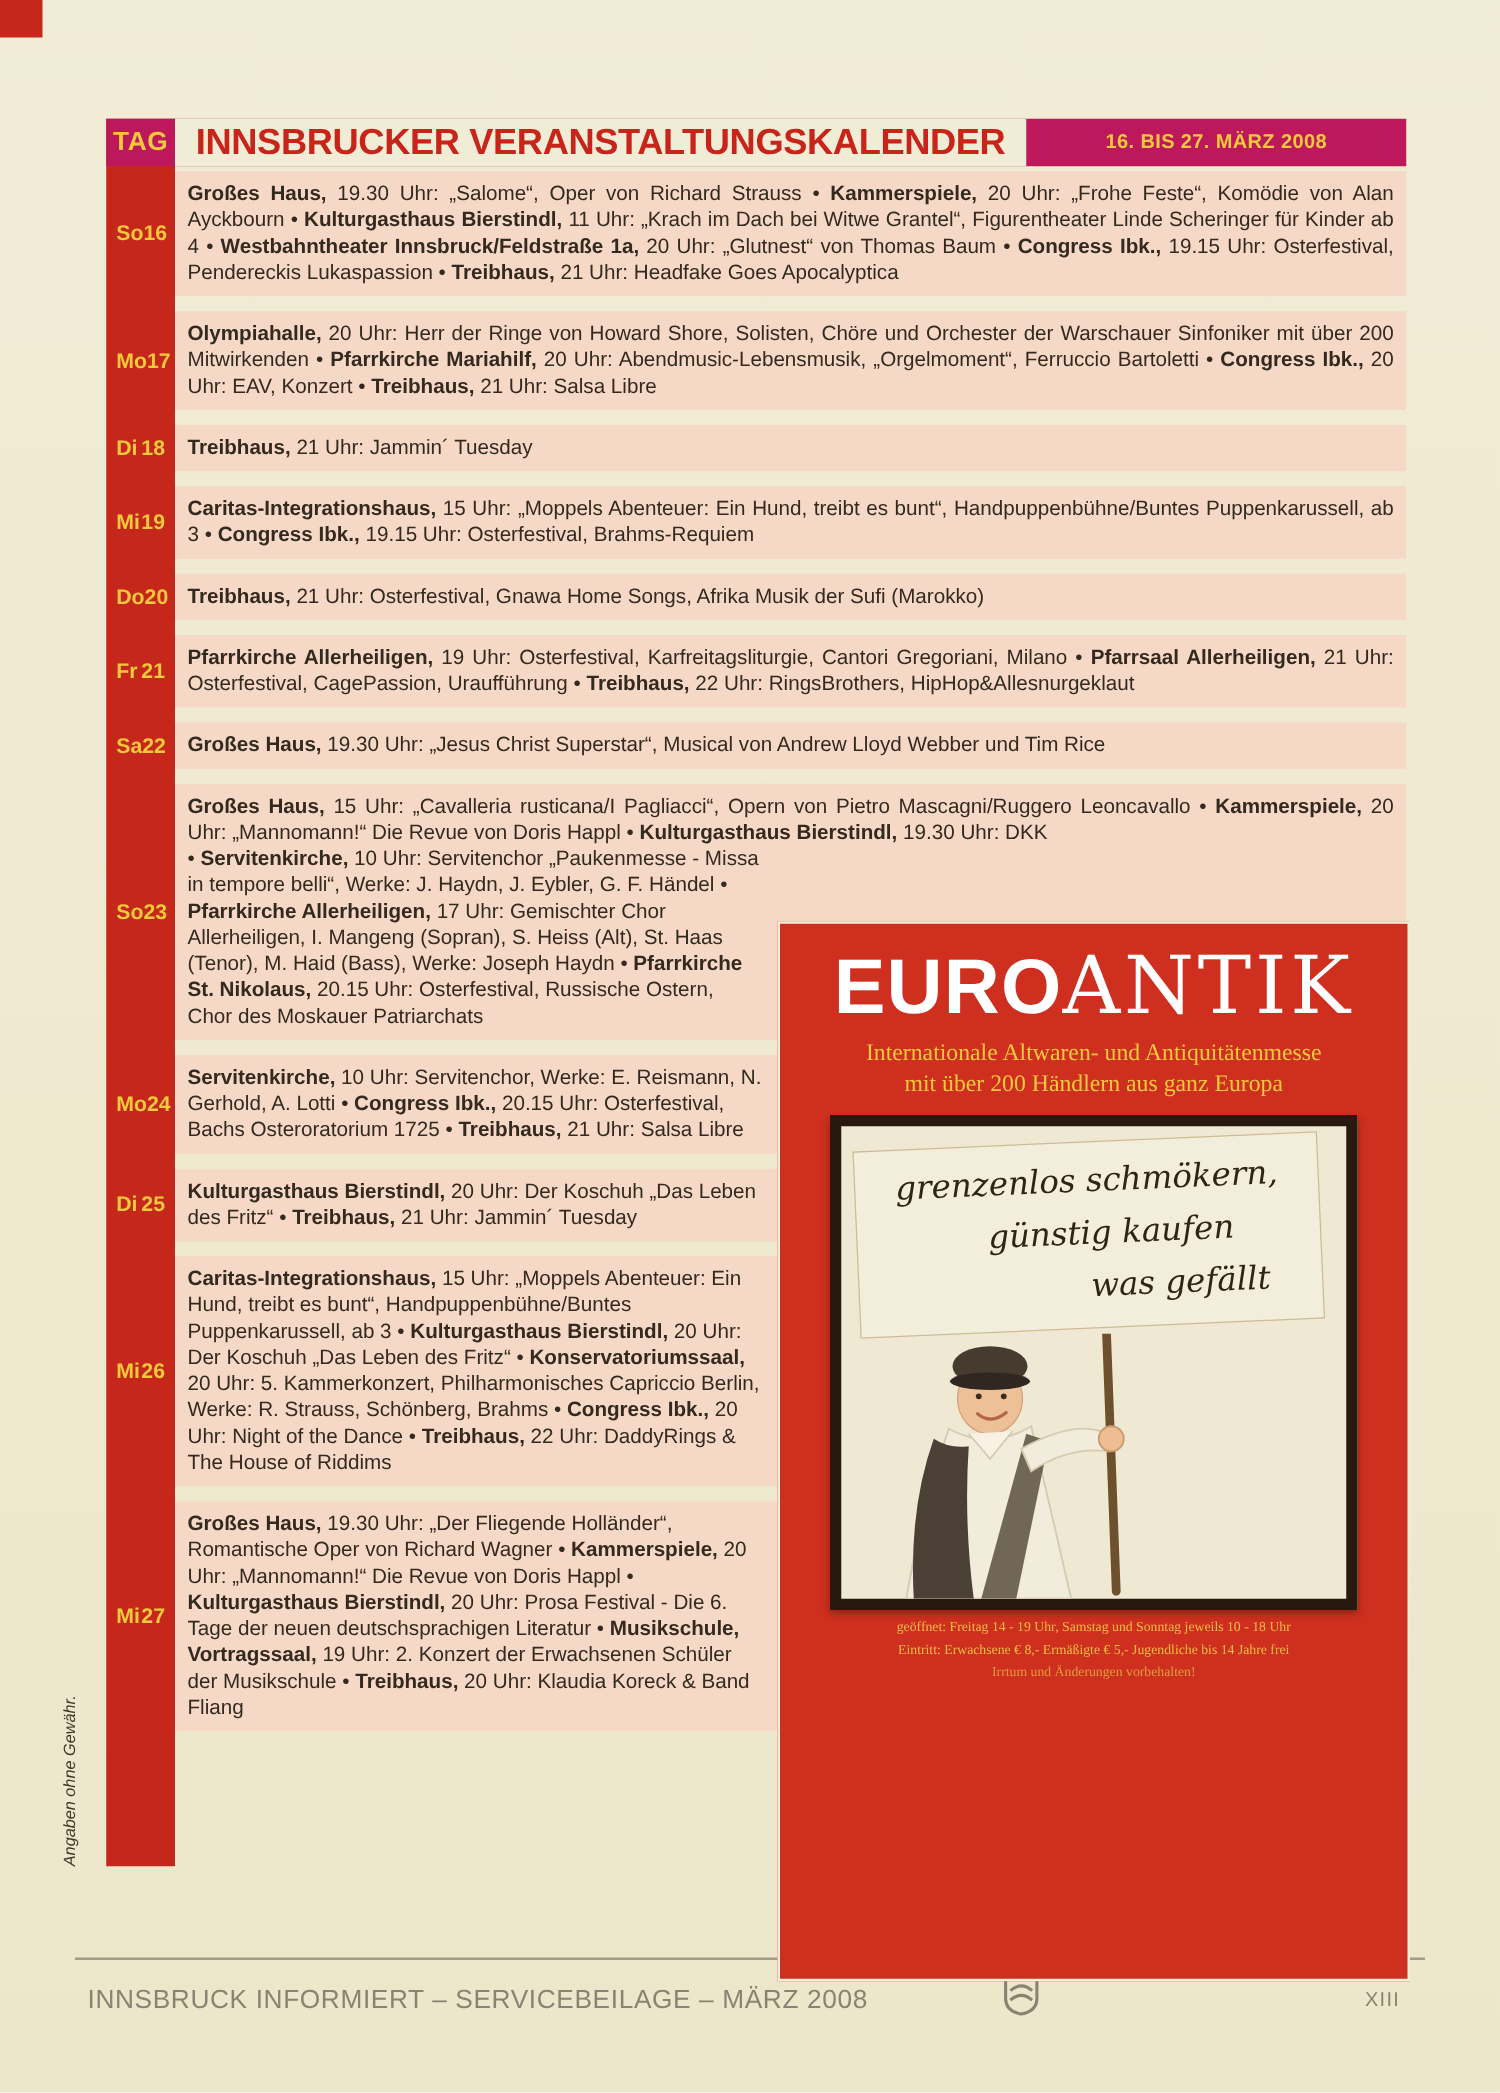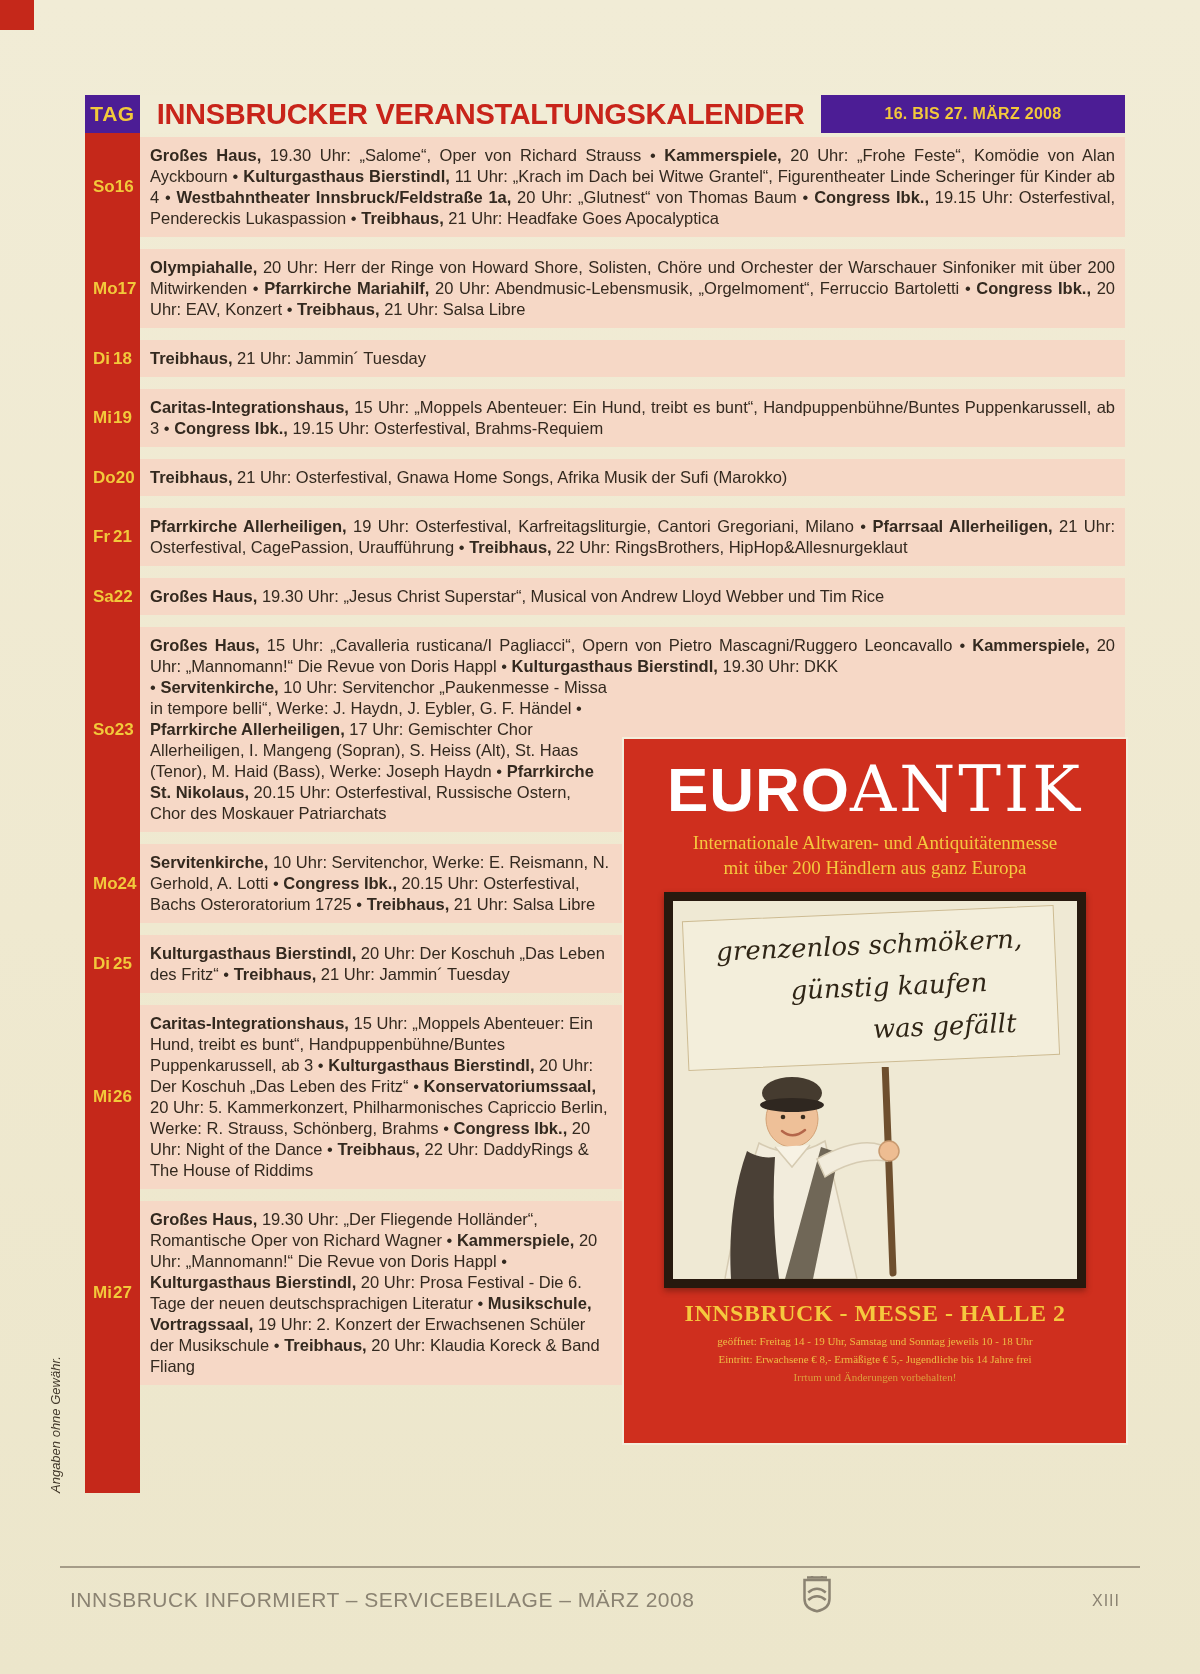--- a/index.html
+++ b/index.html
@@ -6,41 +6,41 @@
   body{
     width:1200px;height:1674px;position:relative;overflow:hidden;
     background:linear-gradient(180deg,#f1ecd6 0%,#efe9d0 55%,#ece6cb 100%);
     font-family:"Liberation Sans",sans-serif;
     -webkit-font-smoothing:antialiased;
   }
   .corner-mark{position:absolute;left:0;top:0;width:34px;height:30px;background:#c5281a;}
 
   
   .daycol{position:absolute;left:85px;top:95px;width:55px;height:1398px;background:#c5281a;}
-  .header{position:absolute;left:85px;top:95px;width:1040px;height:38px;background:#4c1d95;display:flex;align-items:stretch;z-index:2;}
+  .header{position:absolute;left:85px;top:95px;width:1040px;height:38px;background:#be185d;display:flex;align-items:stretch;z-index:2;}
   .tag-cell{width:55px;display:flex;align-items:center;justify-content:center;
     color:#f2c93b;font-weight:bold;font-size:21px;letter-spacing:.5px;}
   .title-cell{flex:1;background:#f1ecd6;display:flex;align-items:center;justify-content:center;}
   .title-text{color:#c8241a;font-weight:bold;font-size:29px;letter-spacing:-.3px;white-space:nowrap;}
   .date-cell{width:304px;display:flex;align-items:center;justify-content:center;
     color:#f2c93b;font-weight:bold;font-size:16px;letter-spacing:.3px;}
 
   
   .rows{position:absolute;left:140px;top:137px;width:985px;z-index:1;}
   .cal-row{position:relative;background:#f6d8c6;padding:8px 10px;margin-bottom:12px;box-sizing:border-box;}
   .day-label{position:absolute;left:-55px;top:50%;transform:translateY(-50%);
     width:55px;box-sizing:border-box;padding:0 8px;display:flex;justify-content:space-between;
     color:#f2c93b;font-weight:bold;font-size:17px;}
   .block{font-size:16.5px;line-height:21px;color:#33291f;text-align:justify;}
   .block + .block{margin-top:0;}
   .block.narrow{max-width:460px;text-align:left;}
   .venue{font-weight:bold;}
 
   
-  .ad{position:absolute;left:622px;top:737px;width:506px;height:708px;background:#cf2f1e;
+  .ad{position:absolute;left:622px;top:737px;width:506px;height:848px;background:#cf2f1e;
     border:2px solid #f3eedc;box-sizing:border-box;z-index:5;text-align:center;padding-top:18px;}
   .brand{line-height:1;white-space:nowrap;}
   .brand-euro{font-family:"Liberation Sans",sans-serif;font-weight:bold;font-size:62px;color:#ffffff;letter-spacing:1px;}
   .brand-antik{font-family:"DejaVu Serif",serif;font-weight:400;font-size:64px;color:#ffffff;letter-spacing:3px;}
   .ad-sub{font-family:"Liberation Serif",serif;color:#f5c83e;font-size:19px;line-height:25px;}
   .ad-sub.first{margin-top:9px;}
   .frame{width:404px;height:378px;margin:12px auto 0;background:#efe9d4;border:9px solid #27190e;
     position:relative;box-shadow:0 3px 6px rgba(60,20,10,.45);}
   .sign{position:absolute;left:12px;top:12px;width:372px;height:150px;background:#f3eedb;
     border:1px solid #cdbb92;transform:rotate(-2.5deg);padding-top:10px;box-sizing:border-box;}
@@ -217,21 +217,20 @@
       <ellipse cx="105" cy="26" rx="30" ry="16" fill="#453b2f"></ellipse>
       <ellipse cx="105" cy="38" rx="32" ry="7" fill="#2f2720"></ellipse>
       <circle cx="96" cy="50" r="2.3" fill="#3a2d1f"></circle>
       <circle cx="116" cy="50" r="2.3" fill="#3a2d1f"></circle>
       <path d="M95,64 Q106,73 118,63" stroke="#b4664a" stroke-width="2.5" fill="none" stroke-linecap="round"></path>
       <path d="M88,80 L105,100 L123,78" fill="#f7f2e4" stroke="#d6cbb2" stroke-width="1.5"></path>
     </svg>
 
   </div>
 
-  <div class="ad-venue">INNSBRUCK - MESSE - HALLE 2</div>
   <div class="ad-small first">geöffnet: Freitag 14 - 19 Uhr, Samstag und Sonntag jeweils 10 - 18 Uhr</div>
   <div class="ad-small">Eintritt: Erwachsene € 8,- Ermäßigte € 5,- Jugendliche bis 14 Jahre frei</div>
   <div class="ad-disclaimer">Irrtum und Änderungen vorbehalten!</div>
 </div>
 
 <div class="side-note">Angaben ohne Gewähr.</div>
 
 <div class="footer-rule"></div>
 <div class="footer-left">INNSBRUCK INFORMIERT – SERVICEBEILAGE – MÄRZ 2008</div>
 <svg class="footer-logo" width="30" height="38" viewBox="0 0 24 30">

